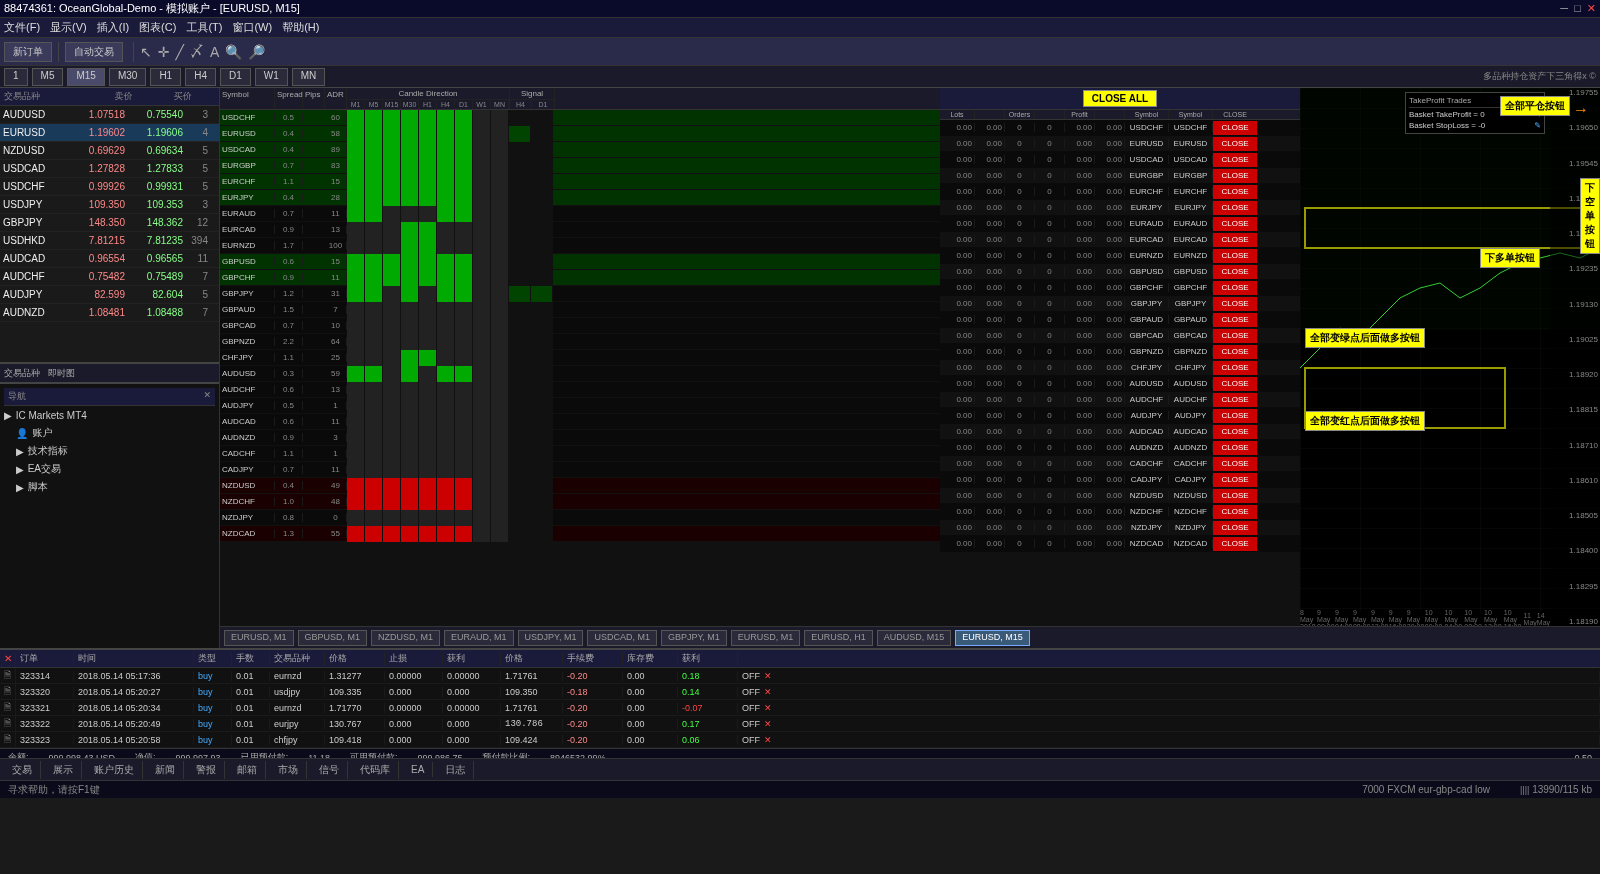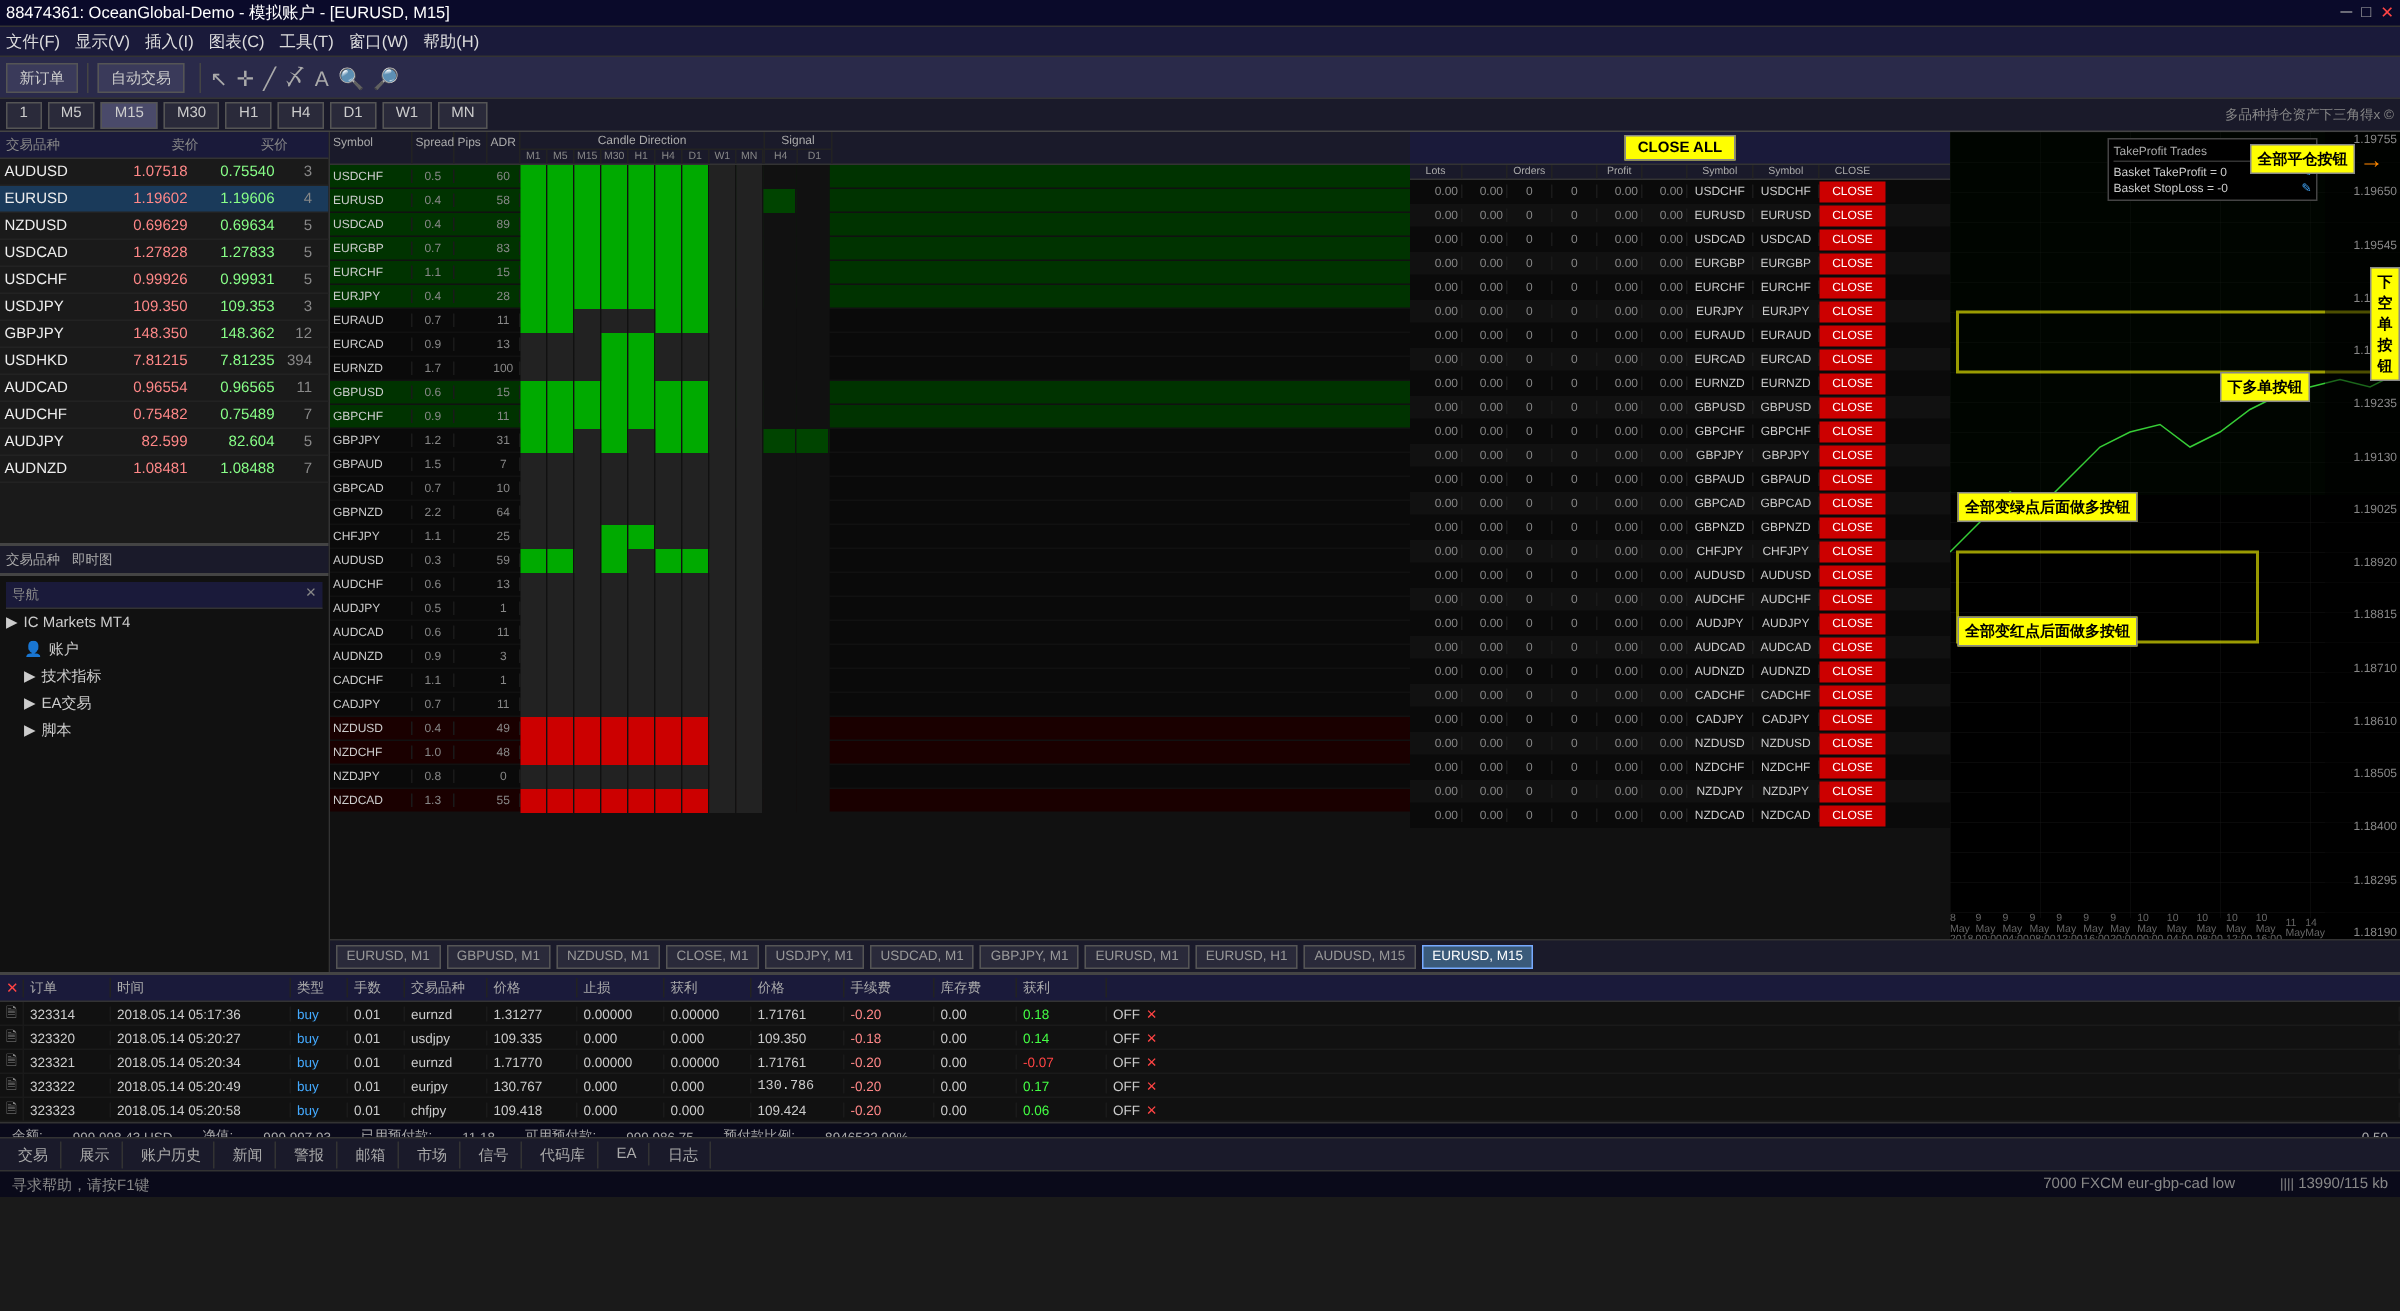--- a/index.html
+++ b/index.html
@@ -1142,21 +1142,21 @@
           <span style="font-size:7px; color:#666;">11 May</span>
           <span style="font-size:7px; color:#666;">14 May</span>
         </div>
       </div>
     </div>
 
     <div id="chart-tabs">
       <span class="chart-tab">EURUSD, M1</span>
       <span class="chart-tab">GBPUSD, M1</span>
       <span class="chart-tab">NZDUSD, M1</span>
-      <span class="chart-tab">CLOSE, M1</span>
+      <span class="chart-tab">EURAUD, M1</span>
       <span class="chart-tab">USDJPY, M1</span>
       <span class="chart-tab">USDCAD, M1</span>
       <span class="chart-tab">GBPJPY, M1</span>
       <span class="chart-tab">EURUSD, M1</span>
       <span class="chart-tab">EURUSD, H1</span>
       <span class="chart-tab">AUDUSD, M15</span>
       <span class="chart-tab active">EURUSD, M15</span>
     </div>
   </div>
 </div>

